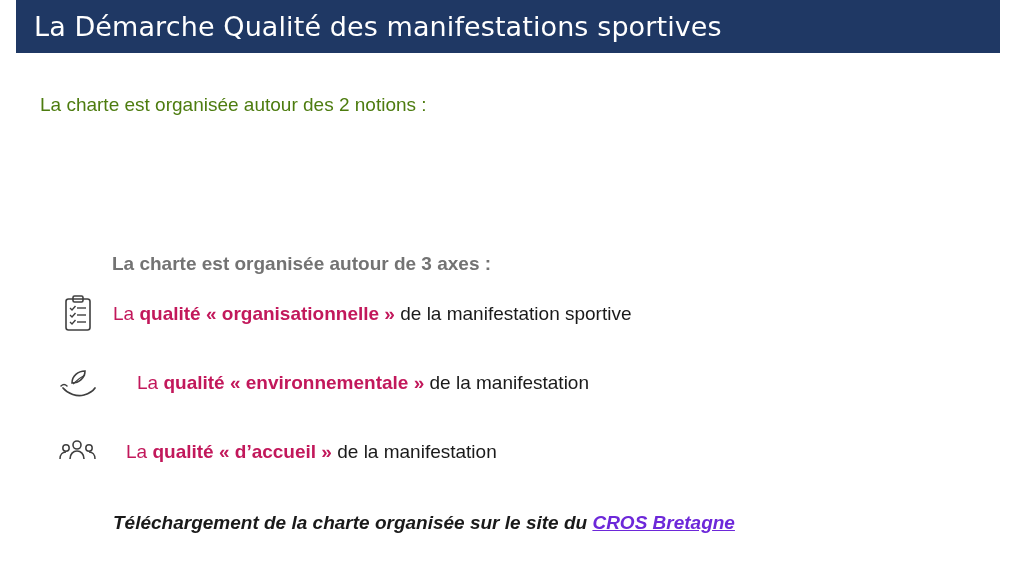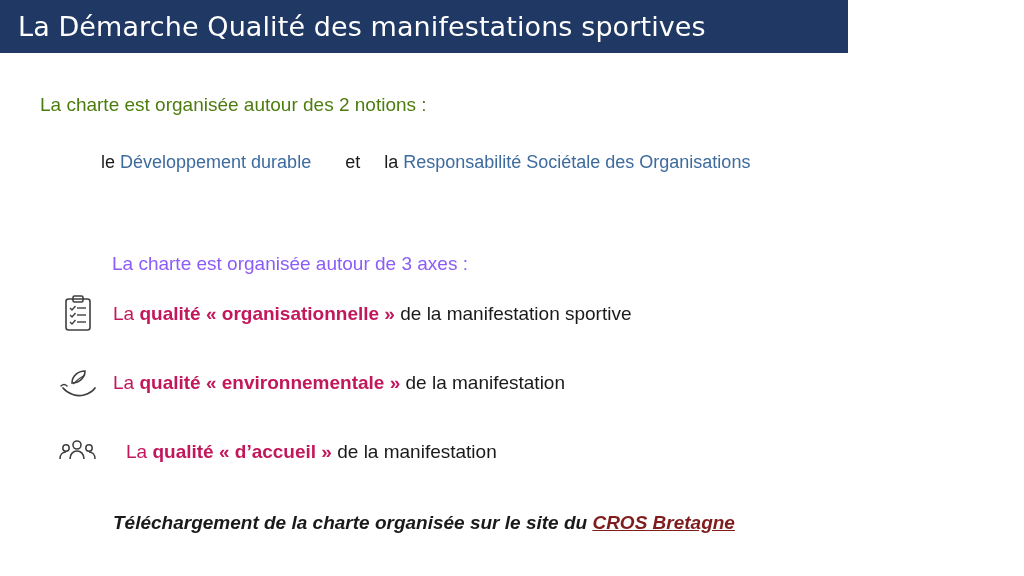--- a/index.html
+++ b/index.html
@@ -14,23 +14,23 @@
     overflow: hidden;
   }
   .slide {
     position: relative;
     width: 1024px;
     height: 576px;
     background: #ffffff;
   }
   .title-bar {
     position: absolute;
-    left: 0;
+    left: 16px;
     top: 0;
-    width: 848px;
+    width: 984px;
     height: 53px;
     background: #1f3864;
   }
   .title-text {
     position: absolute;
     left: 18px;
     top: 11px;
     font-size: 27px;
     color: #ffffff;
     font-family: "DejaVu Sans", sans-serif;
@@ -60,34 +60,35 @@
   .et-word {
     display: inline-block;
     margin: 0 24px 0 34px;
     color: #1a1a1a;
   }
   .line-axes {
     position: absolute;
     left: 112px;
     top: 253px;
     font-size: 19px;
-    color: #8b5cf6;
+    color: #737373;
     white-space: nowrap;
+    font-weight: bold;
   }
   .axis-row {
     position: absolute;
     left: 55px;
     display: flex;
     align-items: center;
     gap: 0px;
     white-space: nowrap;
     justify-content: center;
   }
   .axis-row-0 { top: 293px; }
-  .axis-row-1 { top: 362px; }
+  .axis-row-1 { top: 362px; gap: 24px; }
   .axis-row-2 { top: 431px; gap: 13px; }
   .axis-icon {
     width: 45px;
     height: 42px;
     display: flex;
     align-items: center;
     justify-content: center;
     flex: 0 0 45px;
   }
   .axis-text {
@@ -106,39 +107,36 @@
     position: absolute;
     left: 113px;
     top: 512px;
     font-size: 19px;
     font-weight: bold;
     font-style: italic;
     color: #1a1a1a;
     white-space: nowrap;
   }
   .download a {
-    color: #7f1d1d;
+    color: #6d28d9;
     font-weight: bold;
     font-style: italic;
   }
 </style>
 </head>
 <body>
 
 <div class="slide">
 
   <div class="title-bar">
     <div class="title-text">La Démarche Qualité des manifestations sportives</div>
   </div>
 
   <div class="line-intro">La charte est organisée autour des 2 notions :</div>
 
-  <div class="notions">
-    <span>le </span><span class="notion-blue">Développement durable</span><span class="et-word">et</span><span>la </span><span class="notion-blue">Responsabilité Sociétale des Organisations</span>
-  </div>
 
   <div class="line-axes">La charte est organisée autour de 3 axes :</div>
 
   <div class="axis-row axis-row-0">
     <span class="axis-icon">
       <svg width="30" height="38" viewBox="0 0 30 38">
         <rect x="3" y="4" width="24" height="31" rx="2.5" fill="none" stroke="#3f3f3f" stroke-width="1.6"></rect>
         <rect x="10" y="1" width="10" height="6" rx="1.5" fill="none" stroke="#3f3f3f" stroke-width="1.6"></rect>
         <path d="M7 13 l2 2 l3.5 -4" fill="none" stroke="#3f3f3f" stroke-width="1.4"></path>
         <line x1="14" y1="13" x2="23" y2="13" stroke="#3f3f3f" stroke-width="1.4"></line>

